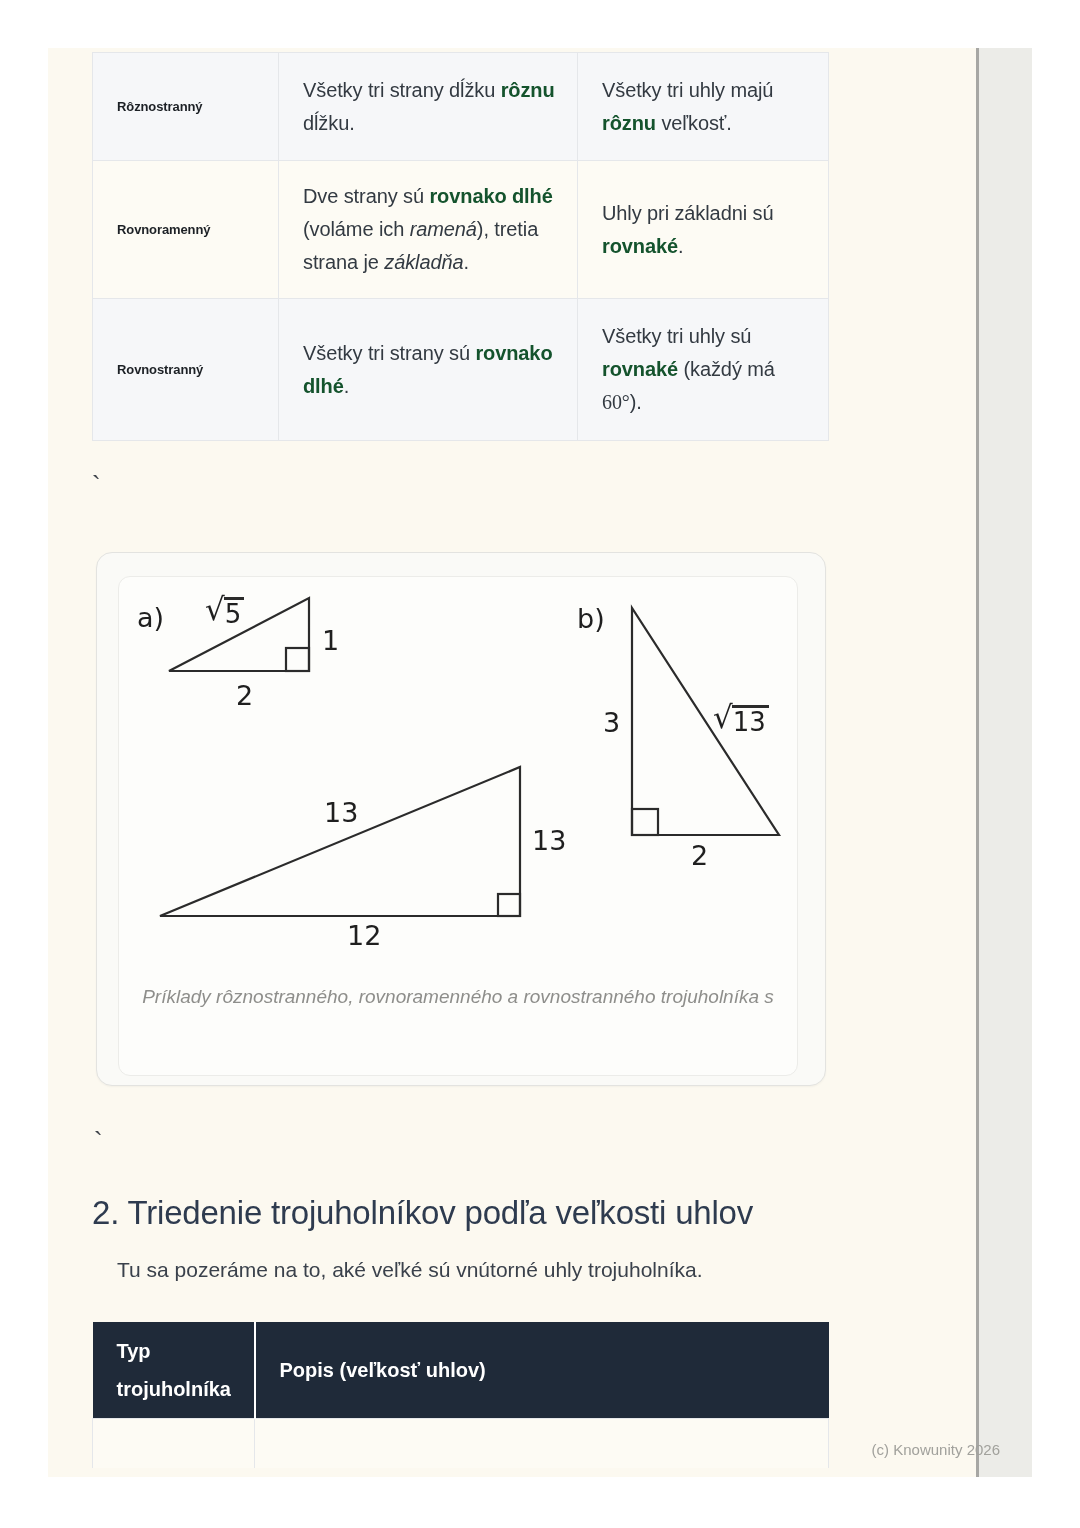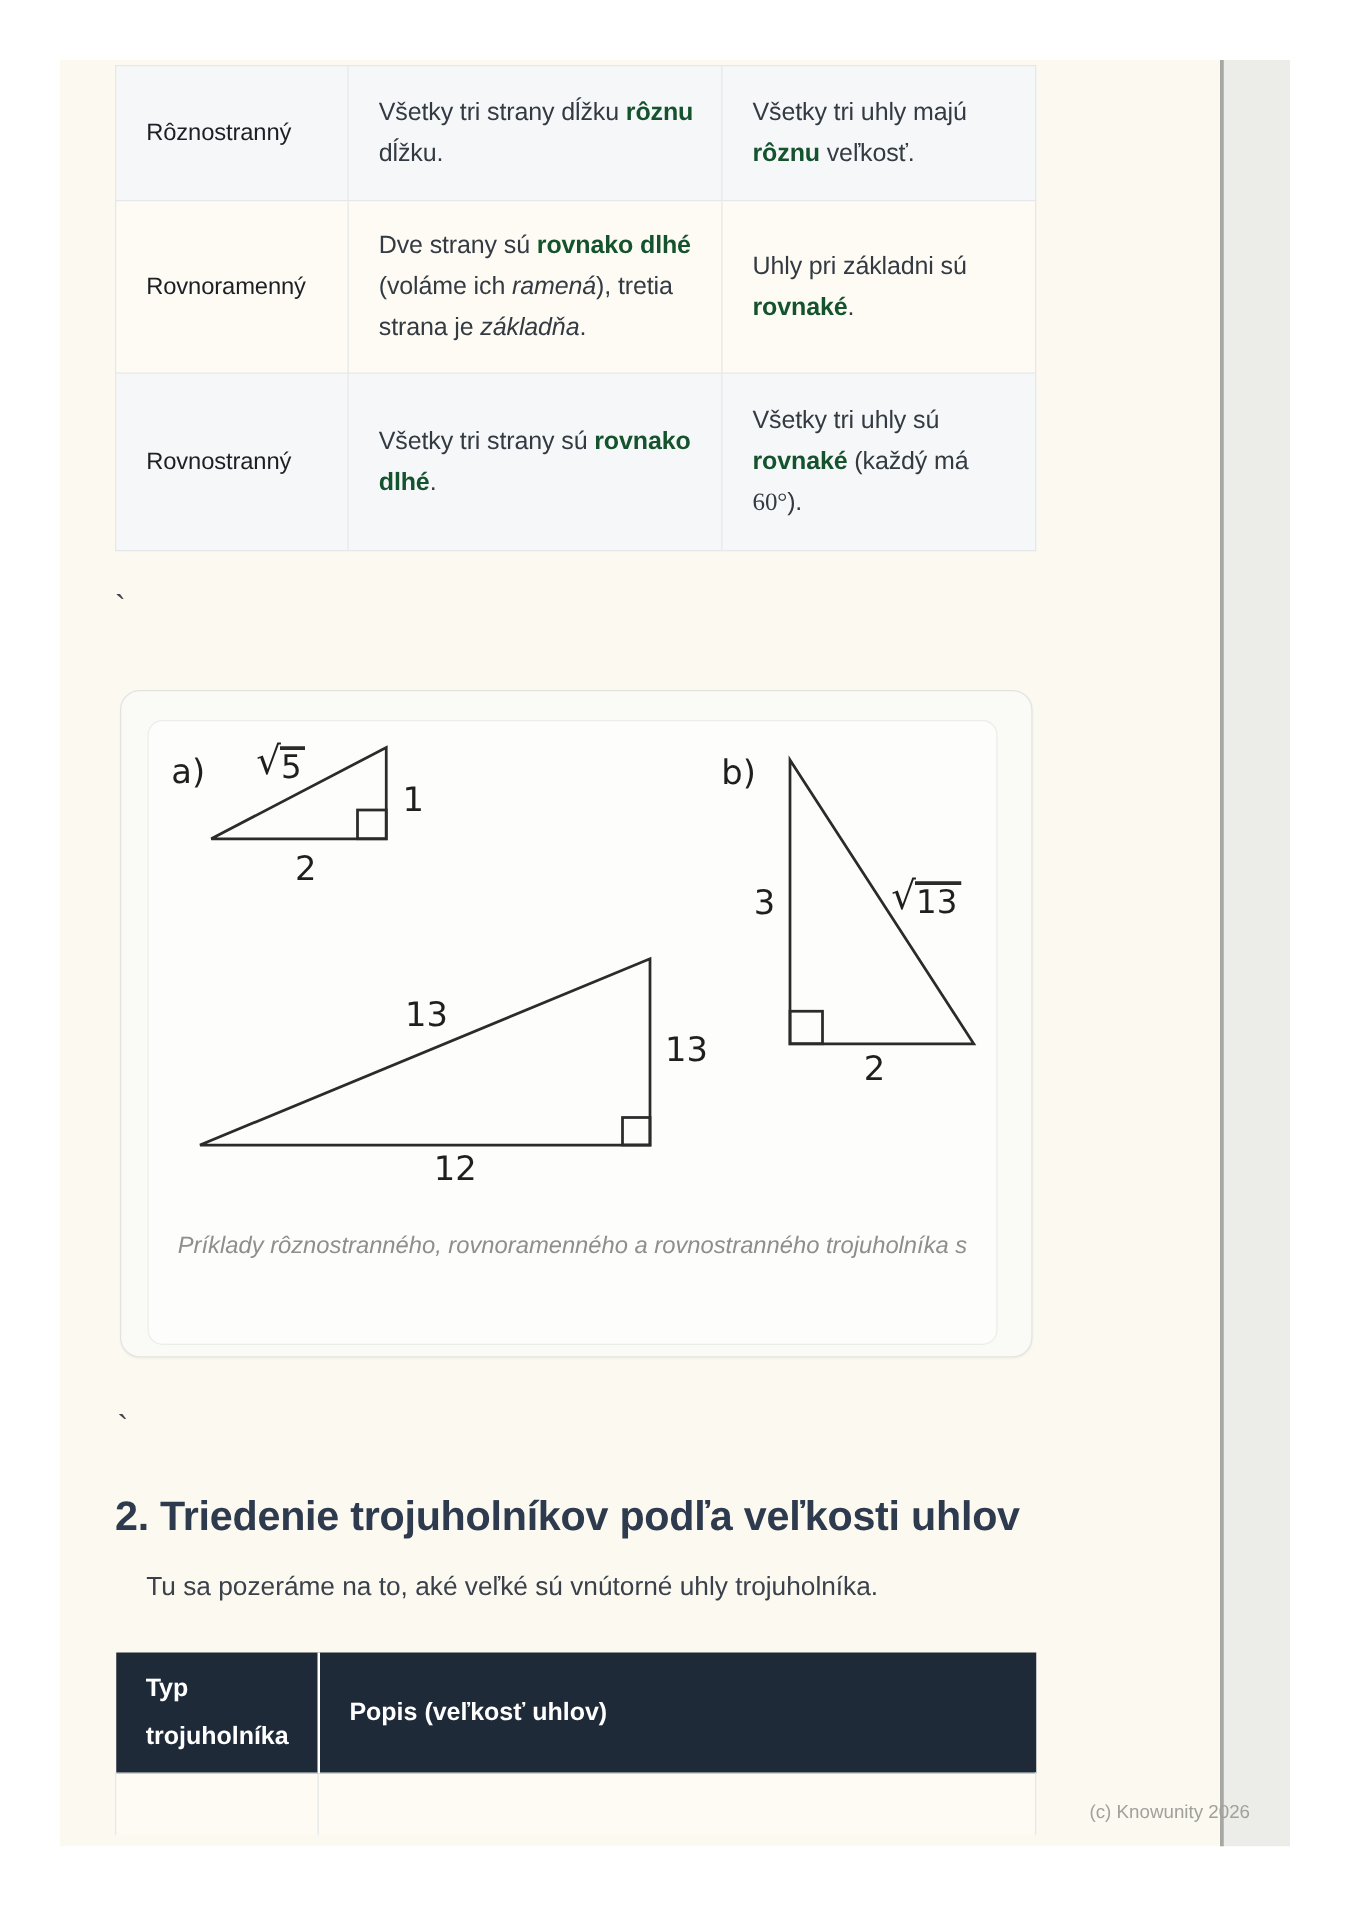--- a/index.html
+++ b/index.html
@@ -10,40 +10,40 @@
   .canvas{position:absolute;left:0;top:0;width:1080px;height:1528px;}
   .page{position:absolute;left:48px;top:48px;width:928px;height:1429px;background:#FCF9F0;}
   .scroll-track{position:absolute;left:976px;top:48px;width:56px;height:1429px;
     background:#ECECE8;border-left:3px solid #A7A7A4;box-sizing:border-box;z-index:2;}
   
   .t1{position:absolute;left:92px;top:52px;width:736px;border-collapse:collapse;table-layout:fixed;z-index:1;}
   .t1 td{border:1px solid #E5E7EA;vertical-align:middle;padding:10px 20px 10px 24px;box-sizing:border-box;
     font-size:20px;line-height:33px;color:#333A42;letter-spacing:-0.1px;}
   .t1 .rowA td{background:#F6F7F9;}
   .t1 .rowB td{background:#FDFBF4;}
-  .t1 .tname{font-weight:400;color:#1C2025;font-size:19px;}
+  .t1 .tname{font-weight:700;color:#1C2025;font-size:13px;}
   .seg.b{font-weight:700;color:#14532d;}
   .seg.i{font-style:italic;}
   .seg.serif{font-family:"Liberation Serif",serif;}
   .backtick{position:absolute;font-size:26px;color:#41464d;z-index:1;}
   
   .card-outer{position:absolute;left:96px;top:552px;width:730px;height:534px;background:#FAFAF7;
     border:1px solid #E3E3E0;border-radius:16px;box-sizing:border-box;z-index:1;
     box-shadow:0 1px 2px rgba(0,0,0,0.04);}
   .card-inner{position:absolute;left:118px;top:576px;width:680px;height:500px;background:#FDFDFB;
     border:1px solid #ECECE9;border-radius:12px;box-sizing:border-box;z-index:2;}
   .fig-svg{position:absolute;left:0;top:0;}
   .flabel{position:absolute;font-family:"DejaVu Sans",sans-serif;font-size:27px;color:#1F1F1F;line-height:1;z-index:3;}
   .sqrt{display:inline-flex;align-items:flex-start;}
   .sqrt .sign{font-size:31px;line-height:1;transform:translateY(-3px);}
   .sqrt .num{border-top:3px solid #2B2B2B;font-size:26px;line-height:1.15;padding:0 3px 0 1px;margin-left:-1px;}
   .caption{position:absolute;left:0;top:404px;width:100%;text-align:center;font-style:italic;
     color:#8E8E8B;font-size:19px;line-height:31px;z-index:3;}
   
-  .h2{position:absolute;left:92px;top:1194px;font-size:33px;font-weight:700;color:#2E3B4F;z-index:1;letter-spacing:-0.2px;text-align:right;}
+  .h2{position:absolute;left:92px;top:1194px;font-size:33px;font-weight:400;color:#2E3B4F;z-index:1;letter-spacing:-0.2px;text-align:right;}
   .intro{position:absolute;left:92px;top:1258px;font-size:21px;color:#3A414B;z-index:1;margin-left:25px;}
   
   .t2{position:absolute;left:92px;top:1322px;width:736px;border-collapse:collapse;table-layout:fixed;z-index:1;}
   .t2 .hd td{background:#1F2A39;color:#FFFFFF;font-weight:700;font-size:20px;line-height:38px;
     vertical-align:middle;padding:10px 18px 10px 24px;box-sizing:border-box;}
   .t2 .hd td.first{border-right:2px solid #FFFFFF;}
   .t2 .stub td{background:#FDFBF4;border-left:1px solid #E5E7EA;border-right:1px solid #E5E7EA;
     border-top:1px solid #E5E7EA;border-bottom:none;padding:0 24px;box-sizing:border-box;}
   .watermark{position:absolute;left:700px;top:1441px;width:300px;text-align:right;
     font-size:15px;color:#A1A19C;z-index:5;}

